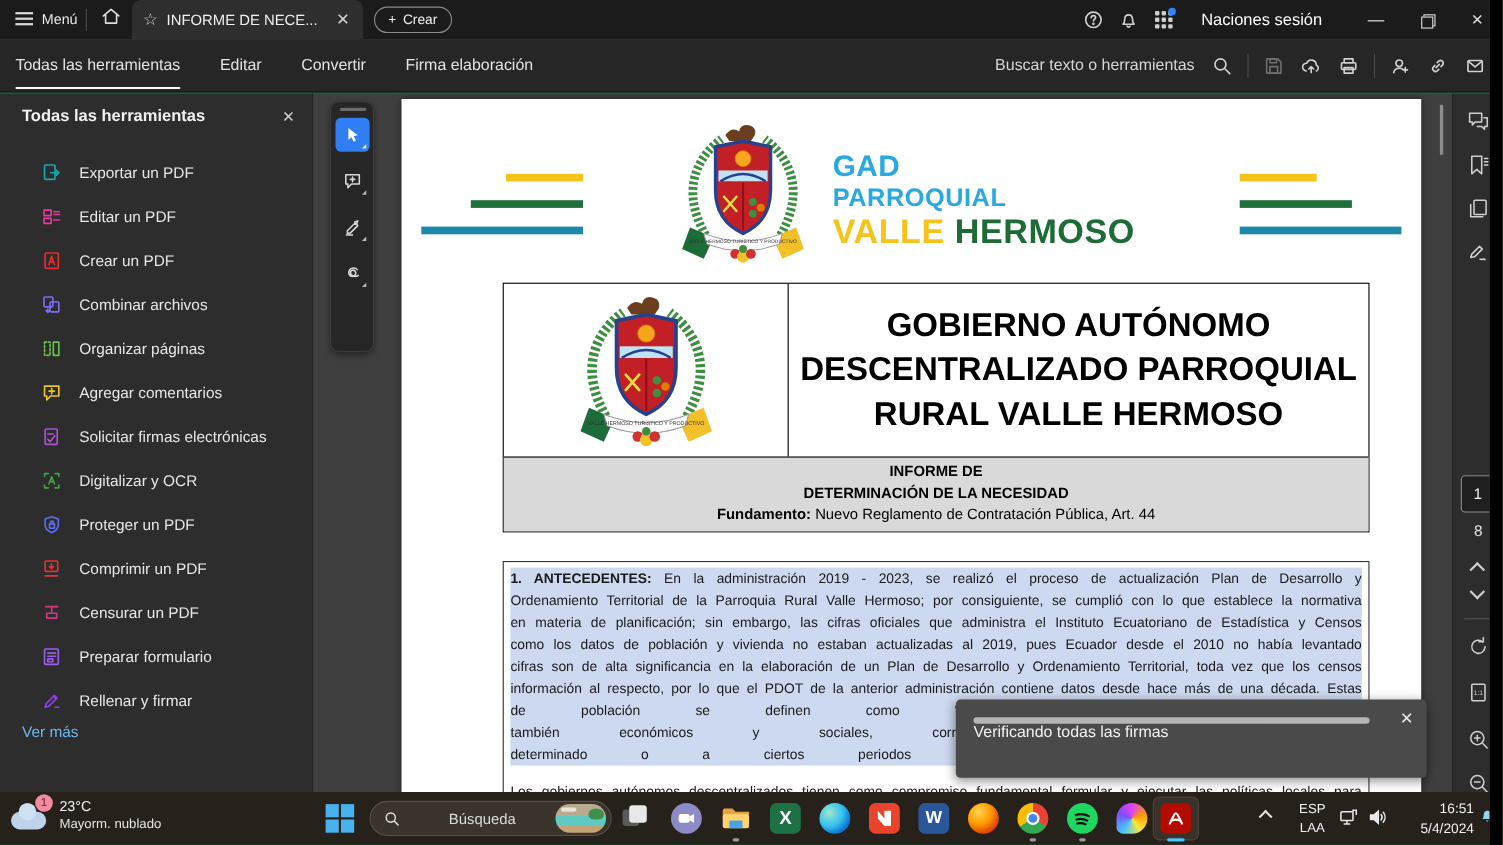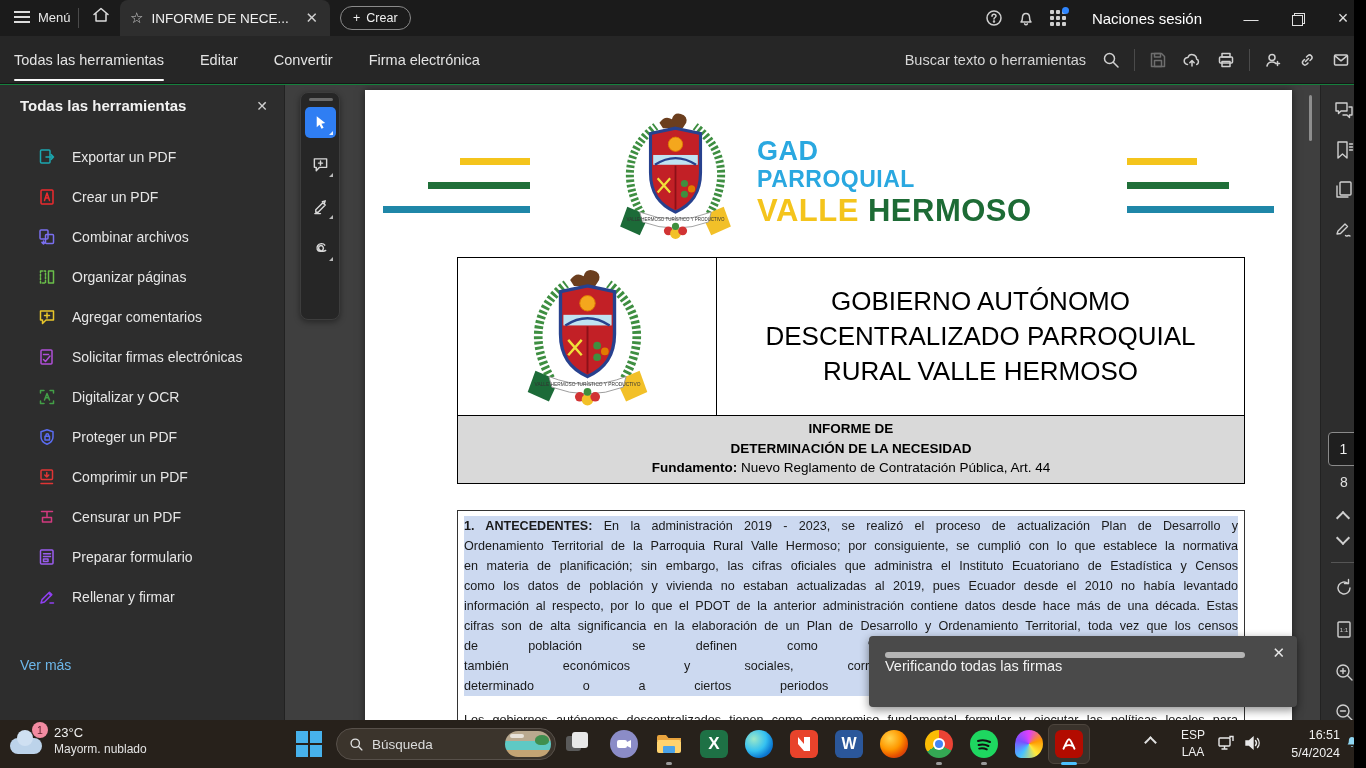--- a/index.html
+++ b/index.html
@@ -75,21 +75,21 @@
   .gad-l2 { font-size:23px; font-weight:bold; color:#2aa8e0; margin-top:3px; letter-spacing:.5px; }
   .gad-l3 { font-size:31px; font-weight:bold; margin-top:4px; letter-spacing:.5px; }
   .gad-l3 .y { color:#f4c41c; }
   .gad-l3 .g { color:#1d6b35; }
 
   
   .doc-table { position:absolute; left:92px; top:167px; width:788px; border:1.5px solid #000; }
   .dt-row1 { display:flex; height:157px; }
   .dt-c1 { width:259px; border-right:1.5px solid #000; display:flex; align-items:center; justify-content:center; }
   .dt-c2 { flex:1; display:flex; align-items:center; justify-content:center; text-align:center; }
-  .dt-title { font-weight:normal; font-size:26px; line-height:1.35; }
+  .dt-title { font-weight:bold; font-size:30px; line-height:1.35; }
   .dt-row2 { border-top:1.5px solid #000; background:#d9d9d9; text-align:center; padding:3px 4px 5px; }
   .dt-sub { font-weight:bold; font-size:13.5px; line-height:1.45; }
   .dt-fund { font-size:13.5px; line-height:1.45; }
 
   
   .text-box { position:absolute; left:92px; top:420px; width:788px; height:560px; border:1.2px solid #333; background:#fff; padding:5px 6px; }
   .para1 { background:#ccd9f0; }
   .pline { font-size:12.6px; line-height:20px; text-align:justify; text-align-last:justify; color:#1a1a1a; }
   .pline.last { text-align-last:justify; }
   .para2 { margin-top:14px; }
@@ -117,21 +117,21 @@
   .w-icon { position:relative; width:34px; height:32px; }
   .w-cloud { position:absolute; left:0; bottom:2px; width:32px; height:16px; background:#bcd3ea; border-radius:10px; }
   .w-cloud:before { content:""; position:absolute; left:7px; top:-8px; width:16px; height:16px; background:#cfe0f2; border-radius:50%; }
   .w-badge { position:absolute; right:-4px; top:-2px; width:16px; height:16px; border-radius:50%; background:#f28ba0; color:#5a1f2b; font-size:10.5px; display:flex; align-items:center; justify-content:center; }
   .w-temp { font-size:13px; line-height:1.35; }
   .w-desc { font-size:12px; color:#e3e3e3; }
   .start { position:absolute; left:296px; top:11px; width:26px; height:26px; display:grid; grid-template-columns:12px 12px; grid-gap:2px; }
   .start i { background:#47b2ec; }
   .searchbox { position:absolute; left:336px; top:8px; width:220px; height:32px; border-radius:16px; background:#3b342c; border:1px solid #57504a; display:flex; align-items:center; padding:0 4px 0 12px; gap:8px; }
   .searchbox .mag { color:#e0e0e0; }
-  .search-txt { flex:1; font-size:13.5px; color:#dcdcdc; }
+  .search-txt { flex:1; font-size:13.5px; color:#dcdcdc;margin-left:36px; }
   .beach { width:46px; height:26px; border-radius:13px; overflow:hidden; position:relative; background:linear-gradient(180deg,#b9a98f 0 40%,#5fc9c4 40% 72%,#c4a474 72%); }
   .beach:before { content:""; position:absolute; right:2px; top:4px; width:14px; height:10px; background:#3f8f4f; border-radius:50% 50% 40% 40%; }
   .beach:after { content:""; position:absolute; left:5px; top:3px; width:14px; height:4px; background:#e8e3da; border-radius:3px; }
   .taskview { position:absolute; left:566px; top:12px; width:24px; height:24px; position:absolute; }
   .taskview:before { content:""; position:absolute; left:0; top:4px; width:15px; height:15px; background:#5a5a5a; border-radius:3px; }
   .taskview:after { content:""; position:absolute; left:6px; top:0; width:16px; height:16px; background:#e8e8e8; border-radius:3px; }
   .app { position:absolute; top:10px; width:28px; height:28px; border-radius:6px; }
   .app-dot { position:absolute; top:42px; width:6px; height:3px; border-radius:2px; background:#9a9a9a; }
   .acrobat-box { position:absolute; left:1048px; top:4px; width:42px; height:40px; background:#39322b; border:1px solid #4d453d; border-radius:6px; }
   .acrobat-bar { position:absolute; left:1061px; top:42px; width:16px; height:3px; border-radius:2px; background:#4cc2ff; }
@@ -210,21 +210,21 @@
           <span style="font-size:18px;">×</span>
         </div>
     </div>
   </div>
 
   <div class="toolbar">
     <div class="tool-tabs">
       <div class="tool-tab active">Todas las herramientas</div>
       <div class="tool-tab">Editar</div>
       <div class="tool-tab">Convertir</div>
-      <div class="tool-tab">Firma electrónica</div>
+      <div class="tool-tab">Firma elaboración</div>
     </div>
     <div class="tool-right">
       <span class="search-lbl">Buscar texto o herramientas</span>
       <div class="t-ico">
         <svg class="ico-svg" viewBox="0 0 18 18">
             <circle cx="7.5" cy="7.5" r="5"></circle>
             <path d="M11.5 11.5L16 16"></path>
           </svg>
       </div>
       <div class="t-div"></div>
@@ -275,20 +275,28 @@
       <span class="lp-title">Todas las herramientas</span>
       <span class="lp-close">✕</span>
     </div>
     <div class="lp-items">
       <div class="lp-item">
         <span class="sicon" style="color:#1ba7b0"><svg viewBox="0 0 18 18">
               <rect x="2.5" y="2" width="9.5" height="13" rx="1"></rect>
               <path d="M8 9h7.5m0 0l-2.4-2.4M15.5 9l-2.4 2.4"></path>
             </svg></span>
         <span class="lbl">Exportar un PDF</span>
+      </div>
+      <div class="lp-item">
+        <span class="sicon" style="color:#e5399e"><svg viewBox="0 0 18 18">
+              <rect x="2" y="3" width="6.5" height="5"></rect>
+              <rect x="2" y="10.5" width="6.5" height="4.5"></rect>
+              <path d="M11 4.5h5M11 7h5M11 12h5"></path>
+            </svg></span>
+        <span class="lbl">Editar un PDF</span>
       </div>
       <div class="lp-item">
         <span class="sicon" style="color:#ed2a2e"><svg viewBox="0 0 18 18">
               <rect x="3" y="2" width="12" height="14" rx="1"></rect>
               <path d="M6.5 12.5L9 5l2.5 7.5M7.5 10h3"></path>
             </svg></span>
         <span class="lbl">Crear un PDF</span>
       </div>
       <div class="lp-item">
         <span class="sicon" style="color:#7a6ff0"><svg viewBox="0 0 18 18">
@@ -477,22 +485,22 @@
           <div class="dt-fund"><b>Fundamento:</b><span> Nuevo Reglamento de Contratación Pública, Art. 44</span></div>
         </div>
       </div>
 
       <div class="text-box">
         <div class="para1">
           <div class="pline"><b>1. ANTECEDENTES:</b><span> En la administración 2019 - 2023, se realizó el proceso de actualización Plan de Desarrollo y</span></div>
           <div class="pline">Ordenamiento Territorial de la Parroquia Rural Valle Hermoso; por consiguiente, se cumplió con lo que establece la normativa</div>
           <div class="pline">en materia de planificación; sin embargo, las cifras oficiales que administra el Instituto Ecuatoriano de Estadística y Censos</div>
           <div class="pline">como los datos de población y vivienda no estaban actualizadas al 2019, pues Ecuador desde el 2010 no había levantado</div>
+          <div class="pline">cifras son de alta significancia en la elaboración de un Plan de Desarrollo y Ordenamiento Territorial, toda vez que los censos</div>
           <div class="pline">información al respecto, por lo que el PDOT de la anterior administración contiene datos desde hace más de una década. Estas</div>
-          <div class="pline">cifras son de alta significancia en la elaboración de un Plan de Desarrollo y Ordenamiento Territorial, toda vez que los censos</div>
           <div class="pline">de población se definen como “un conjunto de operaciones que</div>
           <div class="pline">también económicos y sociales, correspondientes a todos los habi</div>
           <div class="pline last">determinado o a ciertos periodos de tiempo dados” (Naciones Uni</div>
         </div>
         <div class="pline para2">Los gobiernos autónomos descentralizados tienen como compromiso fundamental formular y ejecutar las políticas locales para</div>
       </div>
     </div>
 
     <div class="toast">
       <div class="toast-bar"></div>

